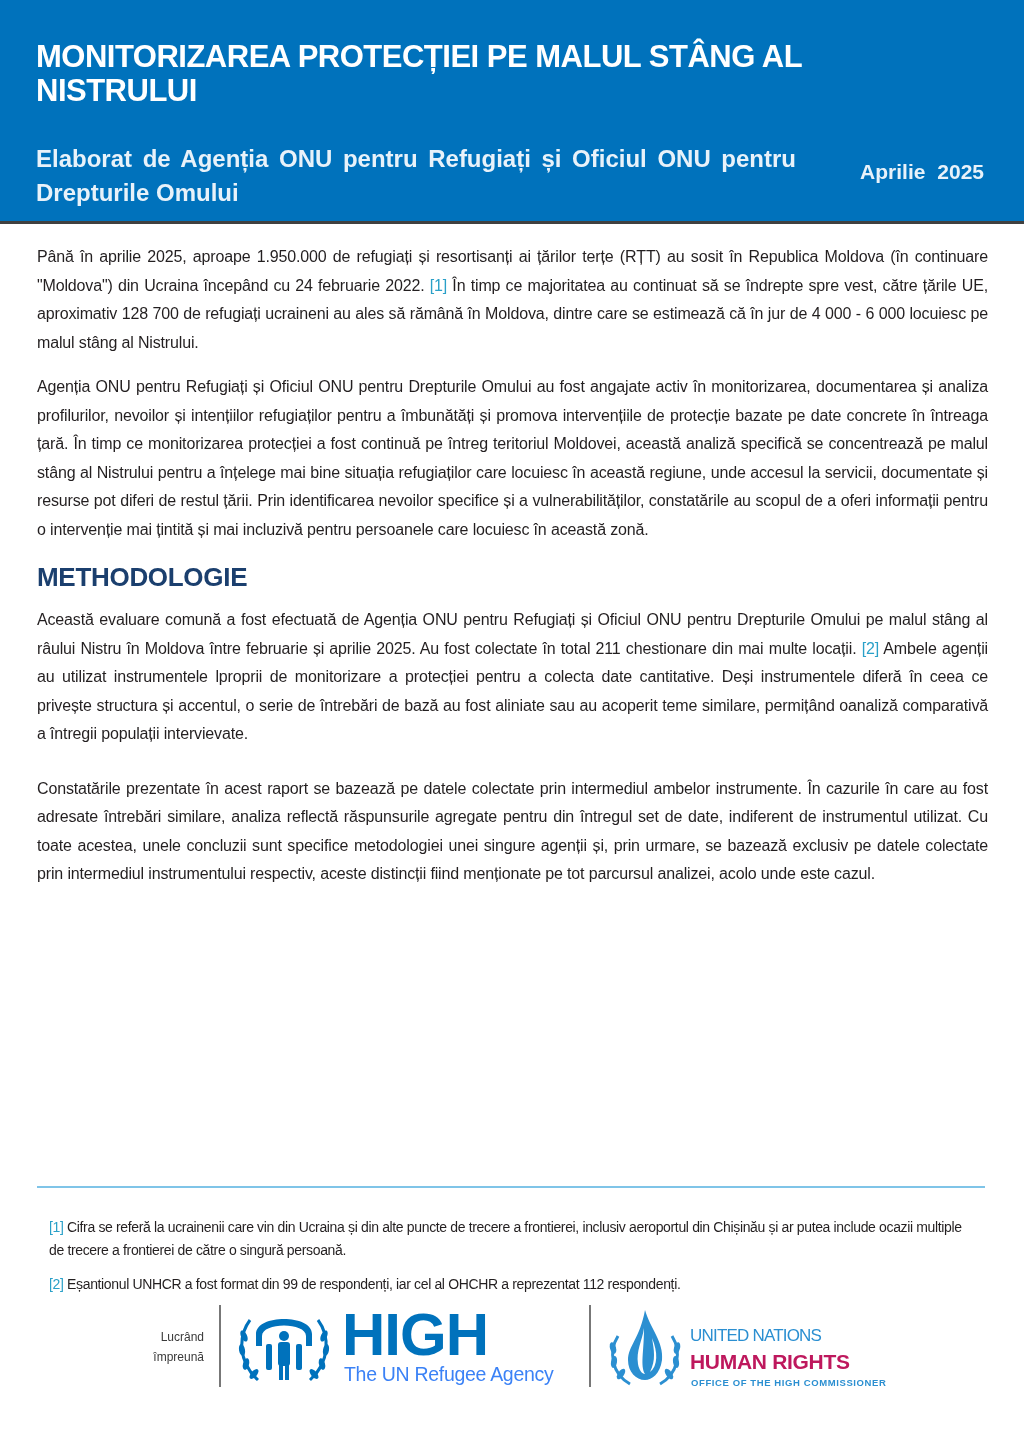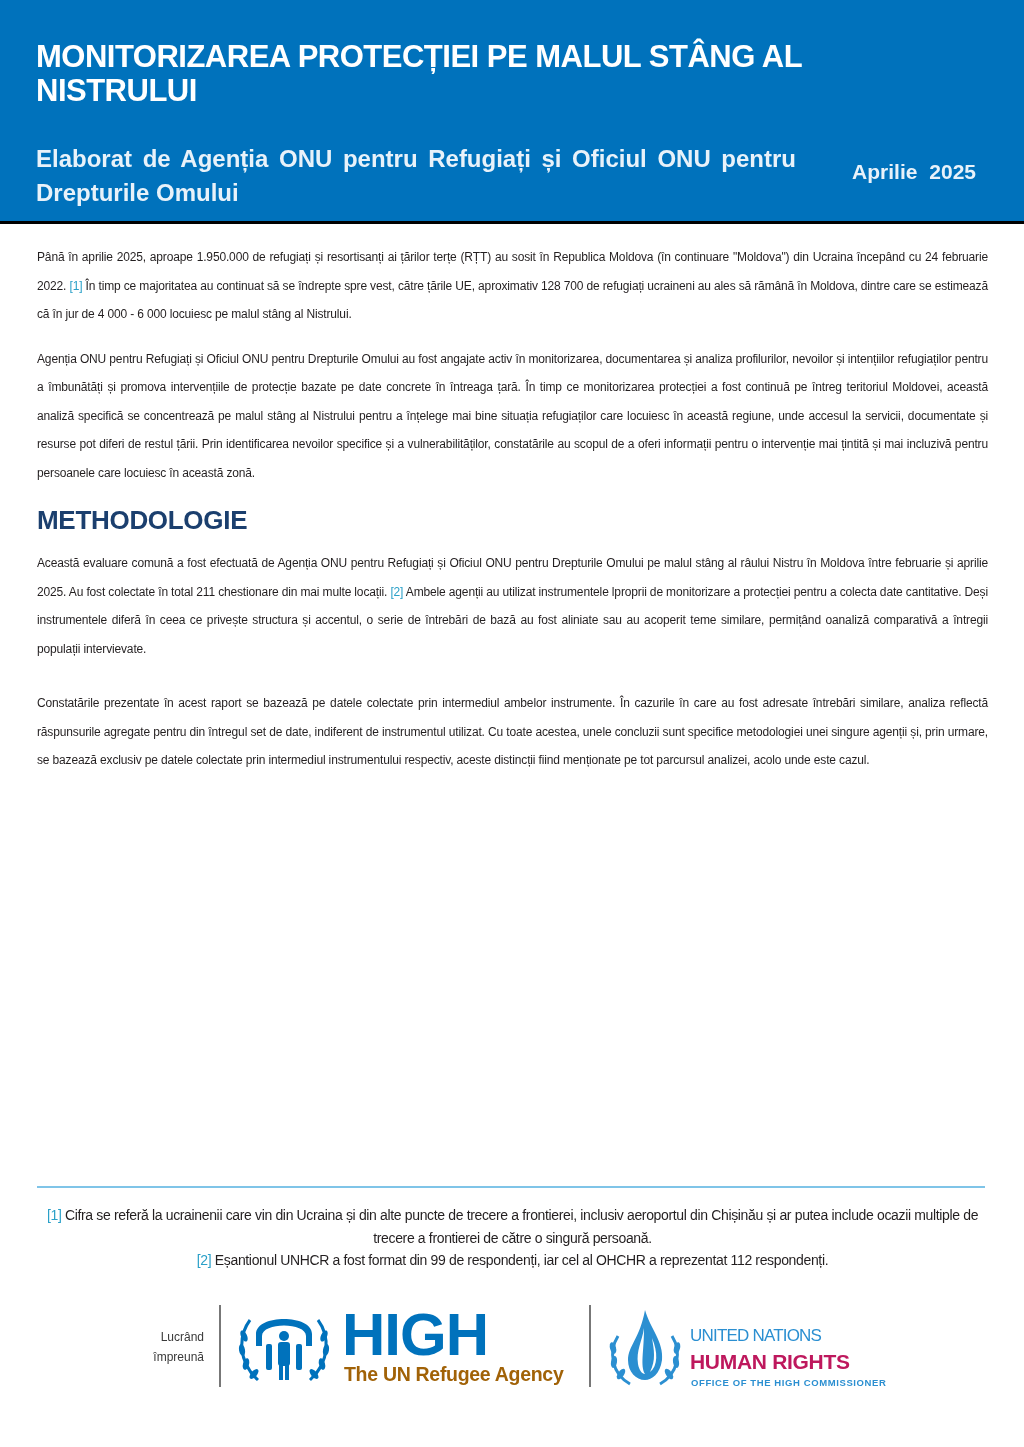--- a/index.html
+++ b/index.html
@@ -1,34 +1,34 @@
 <!DOCTYPE html>
 <html><head>
 <meta charset="utf-8">
 <style>
   html, body { margin: 0; padding: 0; background: #ffffff; }
   body { width: 1024px; height: 1447px; position: relative; overflow: hidden; font-family: "Liberation Sans", sans-serif; color: #231f20; }
-  .header { position: absolute; left: 0; top: 0; width: 1024px; height: 224px; background: #0072bc; border-bottom: 3px solid #000000; box-sizing: border-box; }
+  .header { position: absolute; left: 0; top: 0; width: 1024px; height: 224px; background: #0072bc; border-bottom: 3px solid #404040; box-sizing: border-box; }
   .header h1 { position: absolute; left: 36px; top: 40px; width: 900px; margin: 0; font-size: 31px; line-height: 34px; font-weight: bold; color: #ffffff; letter-spacing: -0.5px; }
   .header .subtitle { position: absolute; left: 36px; top: 142px; width: 760px; margin: 0; font-size: 24px; line-height: 34px; font-weight: bold; color: #e8f2fa; text-align: justify; text-align-last: left; }
-  .header .date { position: absolute; right: 48px; top: 160px; font-size: 21px; font-weight: bold; color: #e8f2fa; word-spacing: 6px; }
+  .header .date { position: absolute; right: 40px; top: 160px; font-size: 21px; font-weight: bold; color: #e8f2fa; word-spacing: 6px; }
   .content { position: absolute; left: 37px; top: 243px; width: 951px; }
-  .content p { margin: 0 0 16px 0; font-size: 12px; line-height: 28.5px; text-align: justify; letter-spacing: -0.15px; }
+  .content p { margin: 0 0 16px 0; font-size: 16px; line-height: 28.5px; text-align: justify; letter-spacing: -0.15px; }
   .content p.gap { margin-bottom: 26px; }
   .fn-ref { color: #2aa0c8; cursor: pointer; }
   .content h2 { margin: 0 0 12px 0; font-size: 26px; line-height: 34px; font-weight: bold; color: #1b3f6e; letter-spacing: -0.3px; }
   .rule { position: absolute; left: 37px; top: 1186px; width: 948px; height: 0; border-top: 2px solid #7fc4e8; }
   .footnotes { position: absolute; left: 37px; top: 1204px; width: 951px; }
-  .footnotes p { margin: 0; font-size: 14px; line-height: 22.5px; letter-spacing: -0.35px; color: #231f20; text-align: center; }
+  .footnotes p { margin: 12px; font-size: 14px; line-height: 22.5px; letter-spacing: -0.35px; color: #231f20; }
   .logos { position: absolute; left: 0; top: 1300px; width: 1024px; height: 95px; }
   .together { position: absolute; left: 128px; top: 27px; width: 76px; font-size: 12px; line-height: 20px; text-align: right; color: #3a3a3a; }
   .vsep { position: absolute; top: 5px; width: 0; height: 82px; border-left: 2px solid #777; }
   .unhcr-emblem { position: absolute; left: 236px; top: 6px; width: 96px; height: 82px; }
   .unhcr-word { position: absolute; left: 342px; top: 4px; font-size: 60px; line-height: 62px; font-weight: bold; color: #0072bc; letter-spacing: -1px; }
-  .unhcr-tag { position: absolute; left: 344px; top: 63px; font-size: 19.5px; font-weight: bold; color: #a16207; letter-spacing: -0.3px; }
+  .unhcr-tag { position: absolute; left: 344px; top: 63px; font-size: 19.5px; font-weight: normal; color: #3b82f6; letter-spacing: -0.3px; }
   .un-emblem { position: absolute; left: 606px; top: 8px; width: 78px; height: 82px; }
   .ohchr-1 { position: absolute; left: 690px; top: 26px; font-size: 17px; color: #2b8fd1; letter-spacing: -0.8px; }
   .ohchr-2 { position: absolute; left: 690px; top: 50px; font-size: 21px; font-weight: bold; color: #be185d; letter-spacing: -0.3px; }
   .ohchr-3 { position: absolute; left: 691px; top: 77px; font-size: 9.5px; font-weight: bold; color: #2b8fd1; letter-spacing: 0.6px; }
 </style>
 </head>
 <body>
 
 <div class="header">
   <h1>MONITORIZAREA PROTECȚIEI PE MALUL STÂNG AL NISTRULUI</h1>

